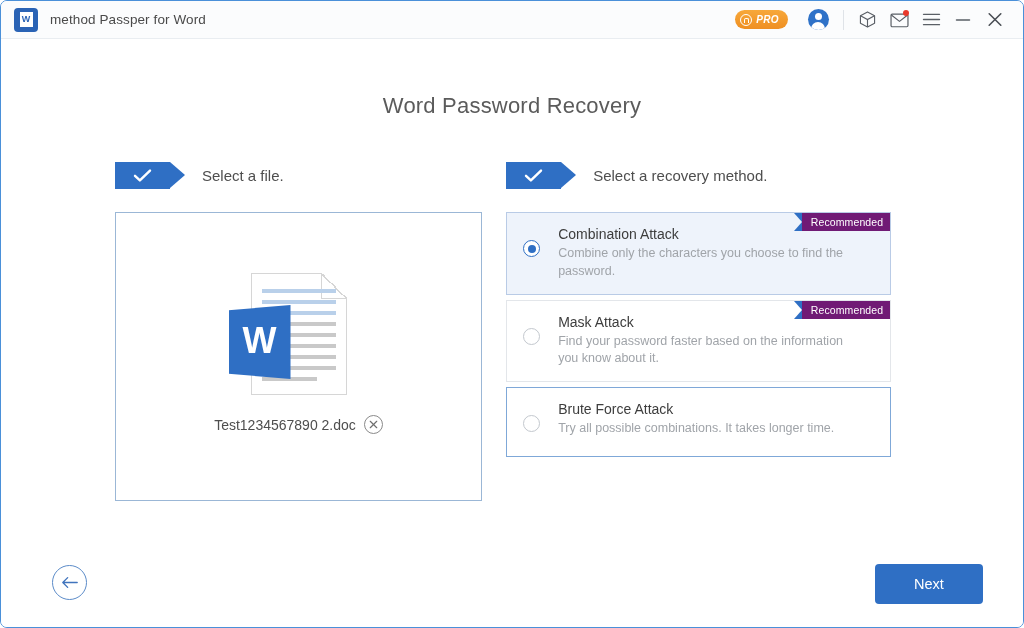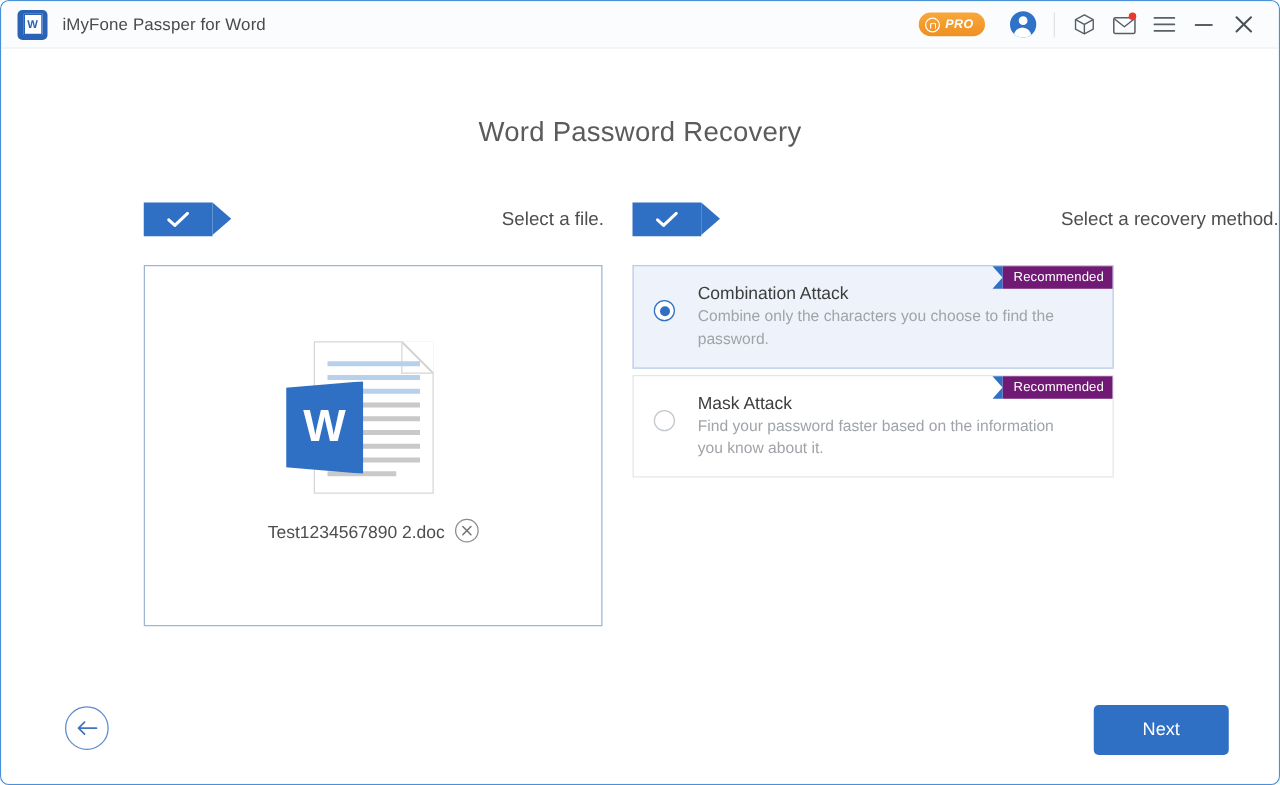--- a/index.html
+++ b/index.html
@@ -135,21 +135,20 @@
     margin-top: 42px;
   }
   .col-left { width: 483px; padding-left: 114px; }
   .col-right { width: 541px; padding-left: 23px; }
 
   
   .step-head {
     display: flex;
     align-items: center;
     height: 28px;
-    justify-content: space-between;
   }
   .step-chip {
     position: relative;
     width: 55px; height: 27px;
     background: #2f6fc4;
     display: flex; align-items: center; justify-content: center;
     flex: none;
   }
   .step-chip::after {
     content: "";
@@ -326,21 +325,21 @@
 <div class="window">
 
   <div class="titlebar">
 
     <div class="app-logo">
       <div class="inner">
           <span>W</span>
         </div>
     </div>
 
-    <div class="app-title">iMyFone Passper for Word</div>
+    <div class="app-title">method Passper for Word</div>
 
     <div class="tb-right">
 
       <div class="pro-badge">
         <span class="lock-ring">
             <i></i>
           </span>
         <span>PRO</span>
       </div>
 
@@ -478,20 +477,29 @@
             <span class="radio"></span>
             <div class="m-body">
               <div class="m-title">
                 <span>Mask Attack</span>
               </div>
               <div class="m-desc">Find your password faster based on the information you know about it.</div>
             </div>
             <div class="rec-badge">Recommended</div>
           </div>
 
+          <div class="method outlined">
+            <span class="radio"></span>
+            <div class="m-body">
+              <div class="m-title">
+                <span>Brute Force Attack</span>
+              </div>
+              <div class="m-desc">Try all possible combinations. It takes longer time.</div>
+            </div>
+          </div>
 
         </div>
       </div>
     </div>
 
     <div class="footer">
       <div class="back-btn">
         <svg width="18" height="15" viewBox="0 0 20 16">
           <path d="M2.4 8 L18 8 M7.4 2.6 L2 8 L7.4 13.4" fill="none" stroke="#4074bd" stroke-width="1.5" stroke-linecap="round" stroke-linejoin="round"></path>
         </svg>

